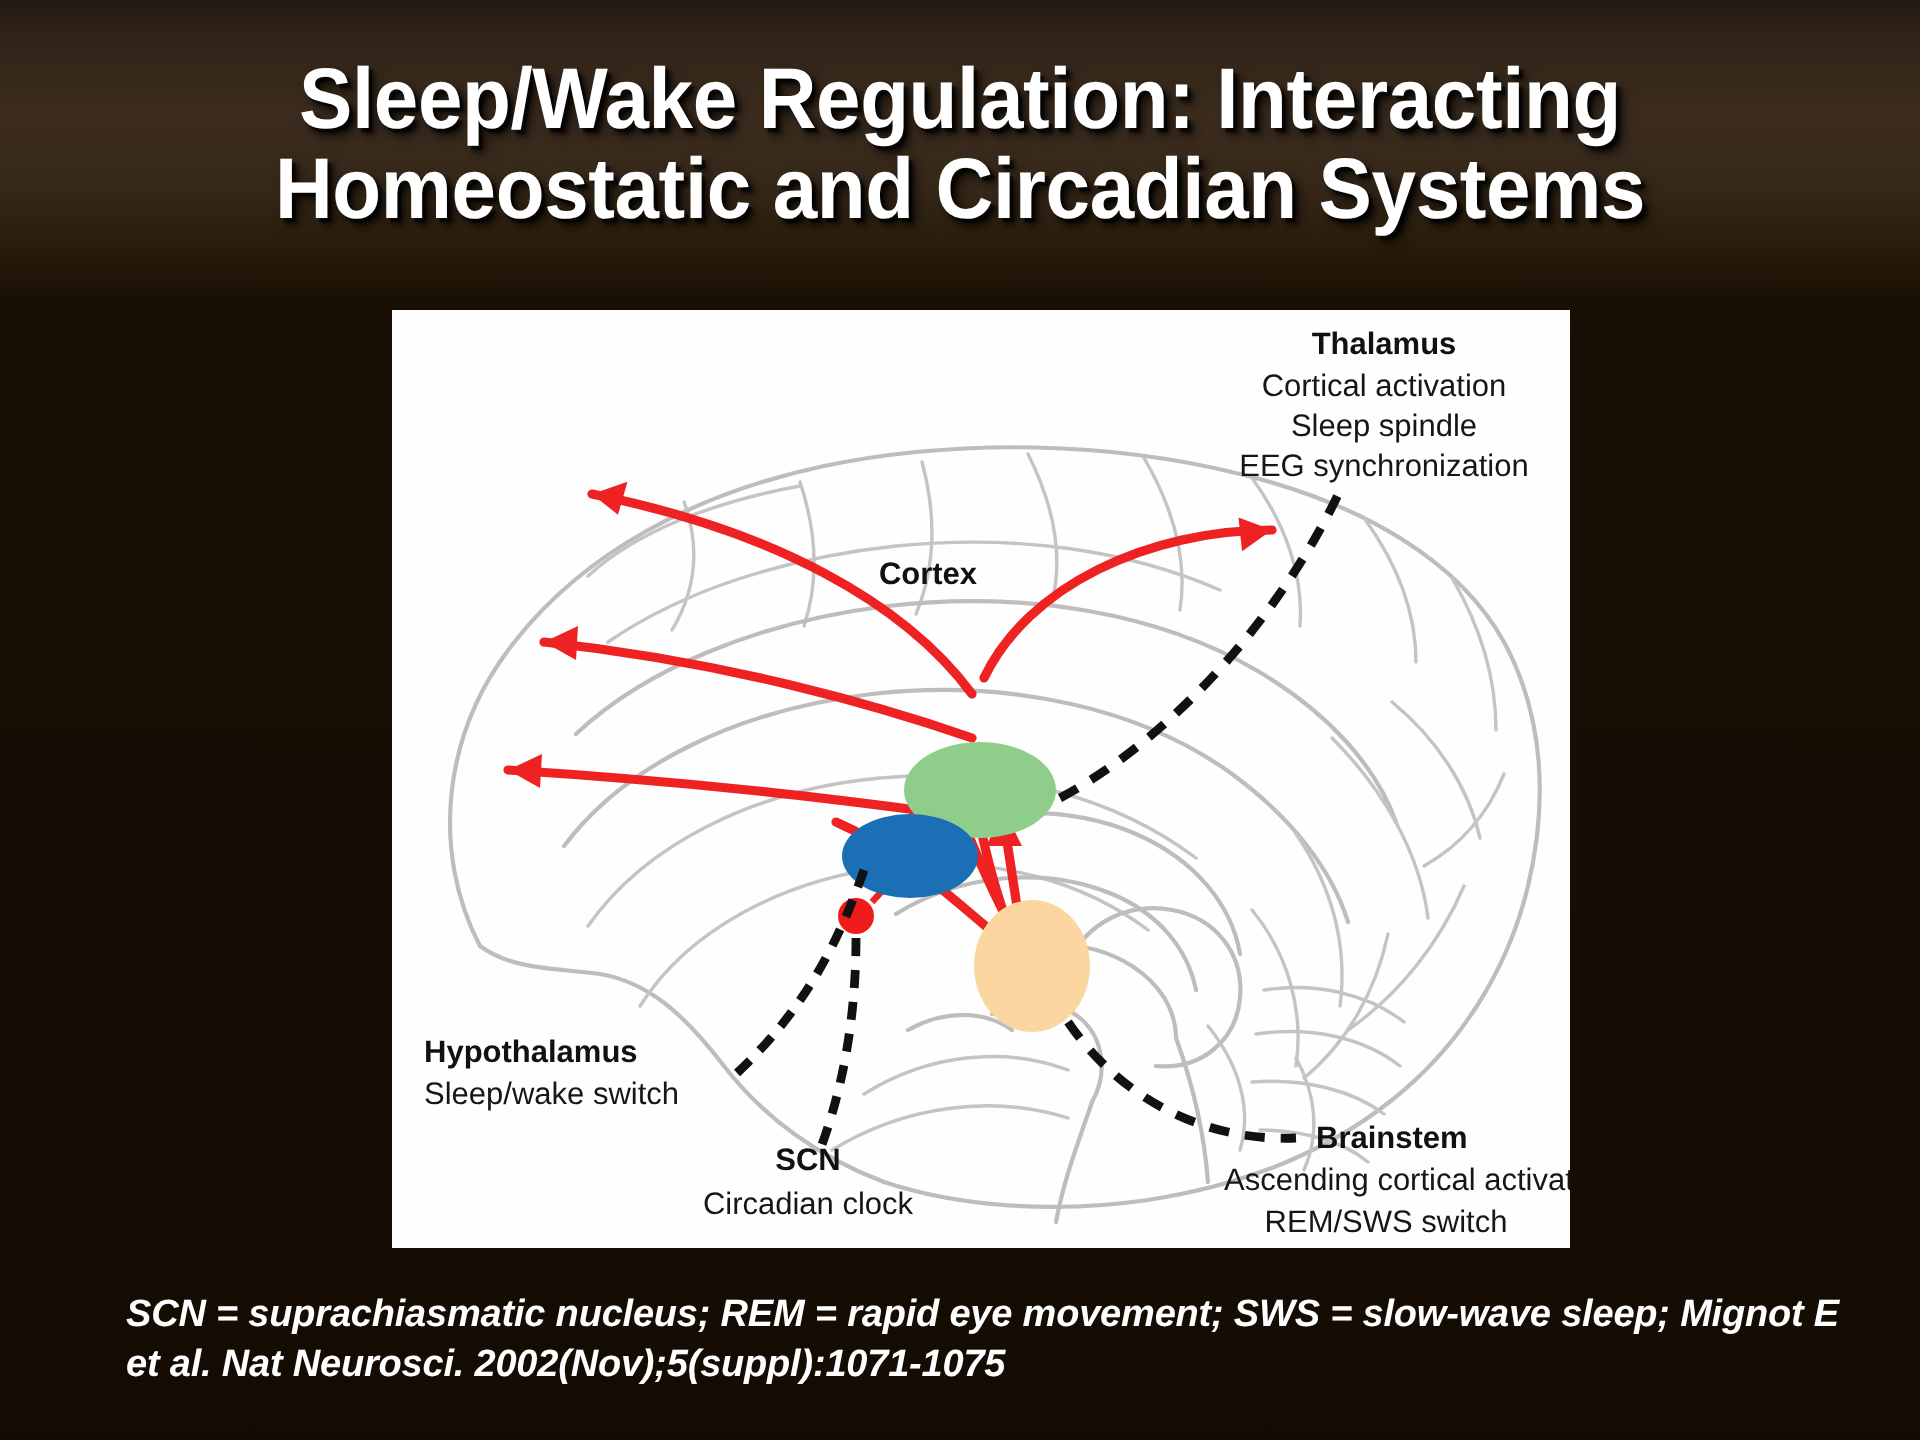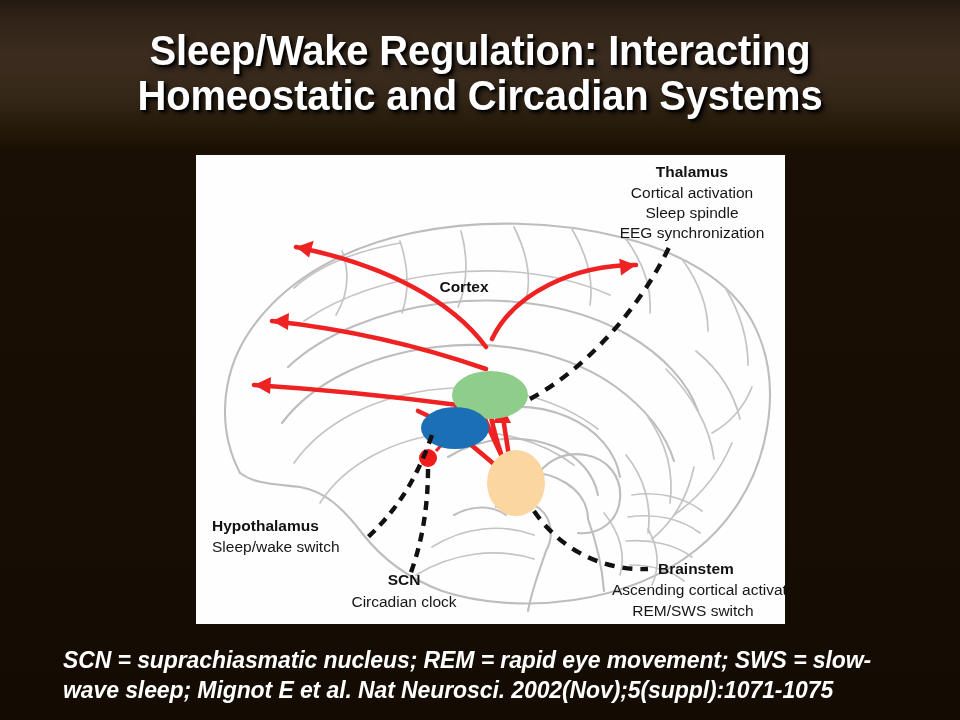--- a/index.html
+++ b/index.html
@@ -67,21 +67,21 @@
   
   #caption {
     position: absolute;
     left: 63px;
     top: 645px;
     width: 860px;
     color: #ffffff;
     font-family: "Liberation Sans", sans-serif;
     font-weight: bold;
     font-style: italic;
-    font-size: 23px;
+    font-size: 19px;
     line-height: 1.32;
     letter-spacing: -0.1px;
   }
 
   
   .lbl-head {
     font-family: "Liberation Sans", sans-serif;
     font-weight: bold;
     font-size: 15.5px;
     fill: #111111;

